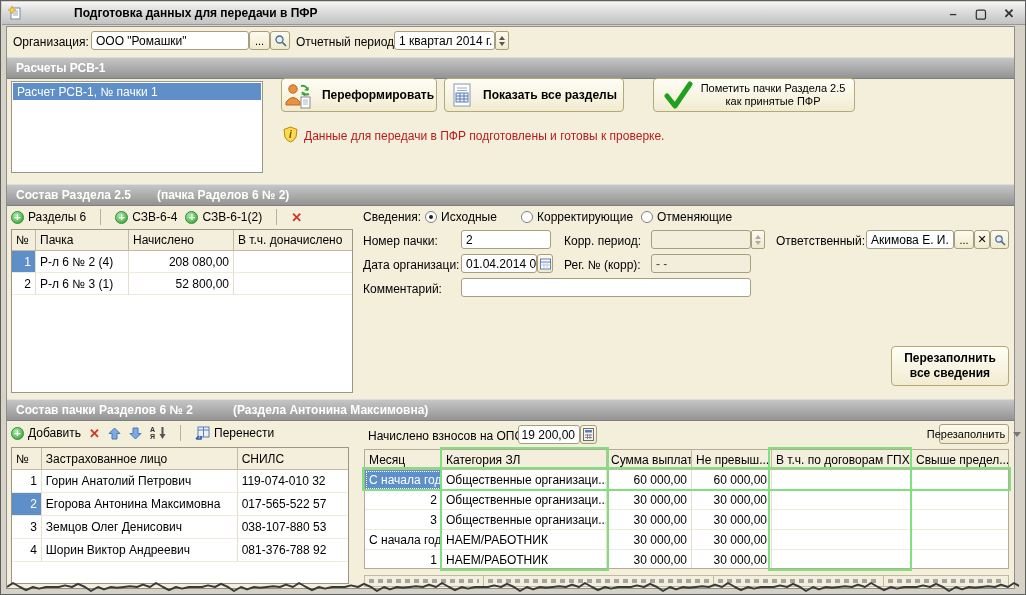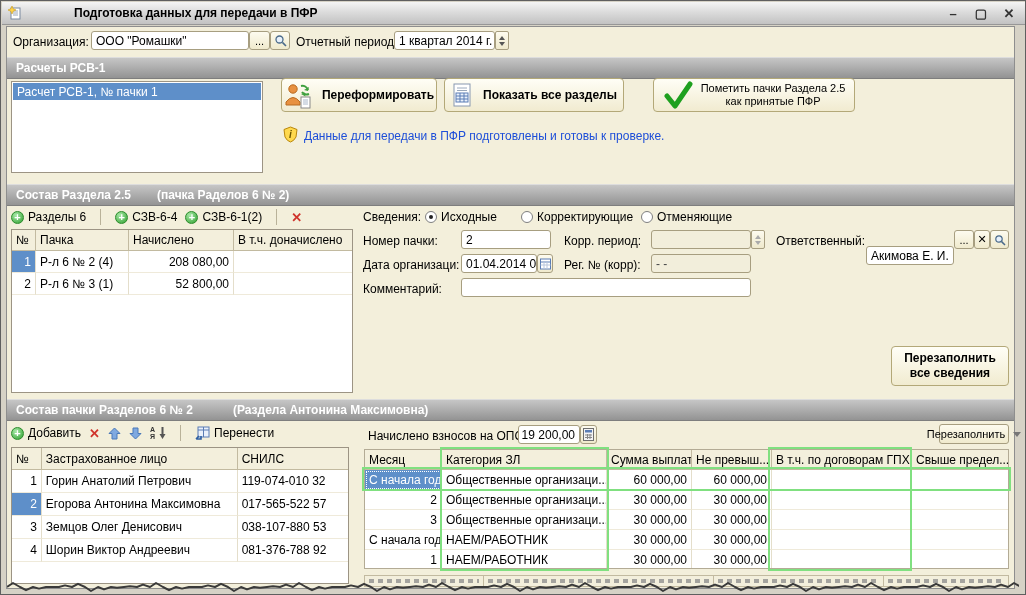--- a/index.html
+++ b/index.html
@@ -51,21 +51,21 @@
   .tsep{width:1px;height:16px;background:#B9B299;margin:0 6px;}
   .toolbar{position:absolute;display:flex;align-items:center;gap:8px;height:20px;}
 
   .spin{position:absolute;width:14px;height:19px;background:linear-gradient(#FDFBEF,#EFE9CC);
         border:1px solid #A79E80;border-radius:2px;display:flex;flex-direction:column;align-items:center;justify-content:center;gap:2px;}
   .spin i{width:0;height:0;border-left:3px solid transparent;border-right:3px solid transparent;}
   .spin .up{border-bottom:4px solid #555;} .spin .dn{border-top:4px solid #555;}
   .spin.dis .up{border-bottom-color:#AAA;} .spin.dis .dn{border-top-color:#AAA;}
 
   .ovl{position:absolute;border:2px solid #80E080;pointer-events:none;}
-  .infotext{color:#1d4ed8;}
+  .infotext{color:#b91c1c;}
   .smudge{height:4px;margin-top:3px;background:repeating-linear-gradient(90deg,#8A8A8A 0 5px,transparent 5px 9px);opacity:.75;}
   .dropbtn-arrow{width:0;height:0;border-left:4px solid transparent;border-right:4px solid transparent;border-top:5px solid #777;margin-left:8px;}
 </style>
 </head>
 <body>
 
 <div class="window">
 
   <div class="titlebar">
     <svg width="16" height="16" style="margin-left:5px">
@@ -210,21 +210,21 @@
   <span class="lbl" style="left:362px;top:233px">Номер пачки:</span>
   <div class="field" style="left:460px;top:229px;width:90px">2</div>
   <span class="lbl" style="left:563px;top:233px">Корр. период:</span>
   <div class="field dis" style="left:650px;top:229px;width:100px"></div>
   <div class="spin dis" style="left:750px;top:229px">
       <i class="up"></i>
       <i class="dn"></i>
     </div>
 
   <span class="lbl" style="left:775px;top:233px">Ответственный:</span>
-  <div class="field" style="left:865px;top:245px;width:88px">Акимова Е. И.</div>
+  <div class="field" style="left:865px;top:229px;width:88px">Акимова Е. И.</div>
   <div class="sbtn" style="left:953px;top:229px;width:20px">...</div>
   <div class="sbtn" style="left:973px;top:229px;width:16px">✕</div>
   <div class="sbtn" style="left:989px;top:229px;width:19px">
     <svg width="12" height="12">
       <circle cx="5" cy="5" r="3.2" fill="#E7F0FA" stroke="#4A6A8A" stroke-width="1.2"></circle>
       <line x1="7.6" y1="7.6" x2="11" y2="11" stroke="#4A6A8A" stroke-width="1.5"></line>
     </svg>
   </div>
 
   <span class="lbl" style="left:362px;top:257px">Дата организаци:</span>

